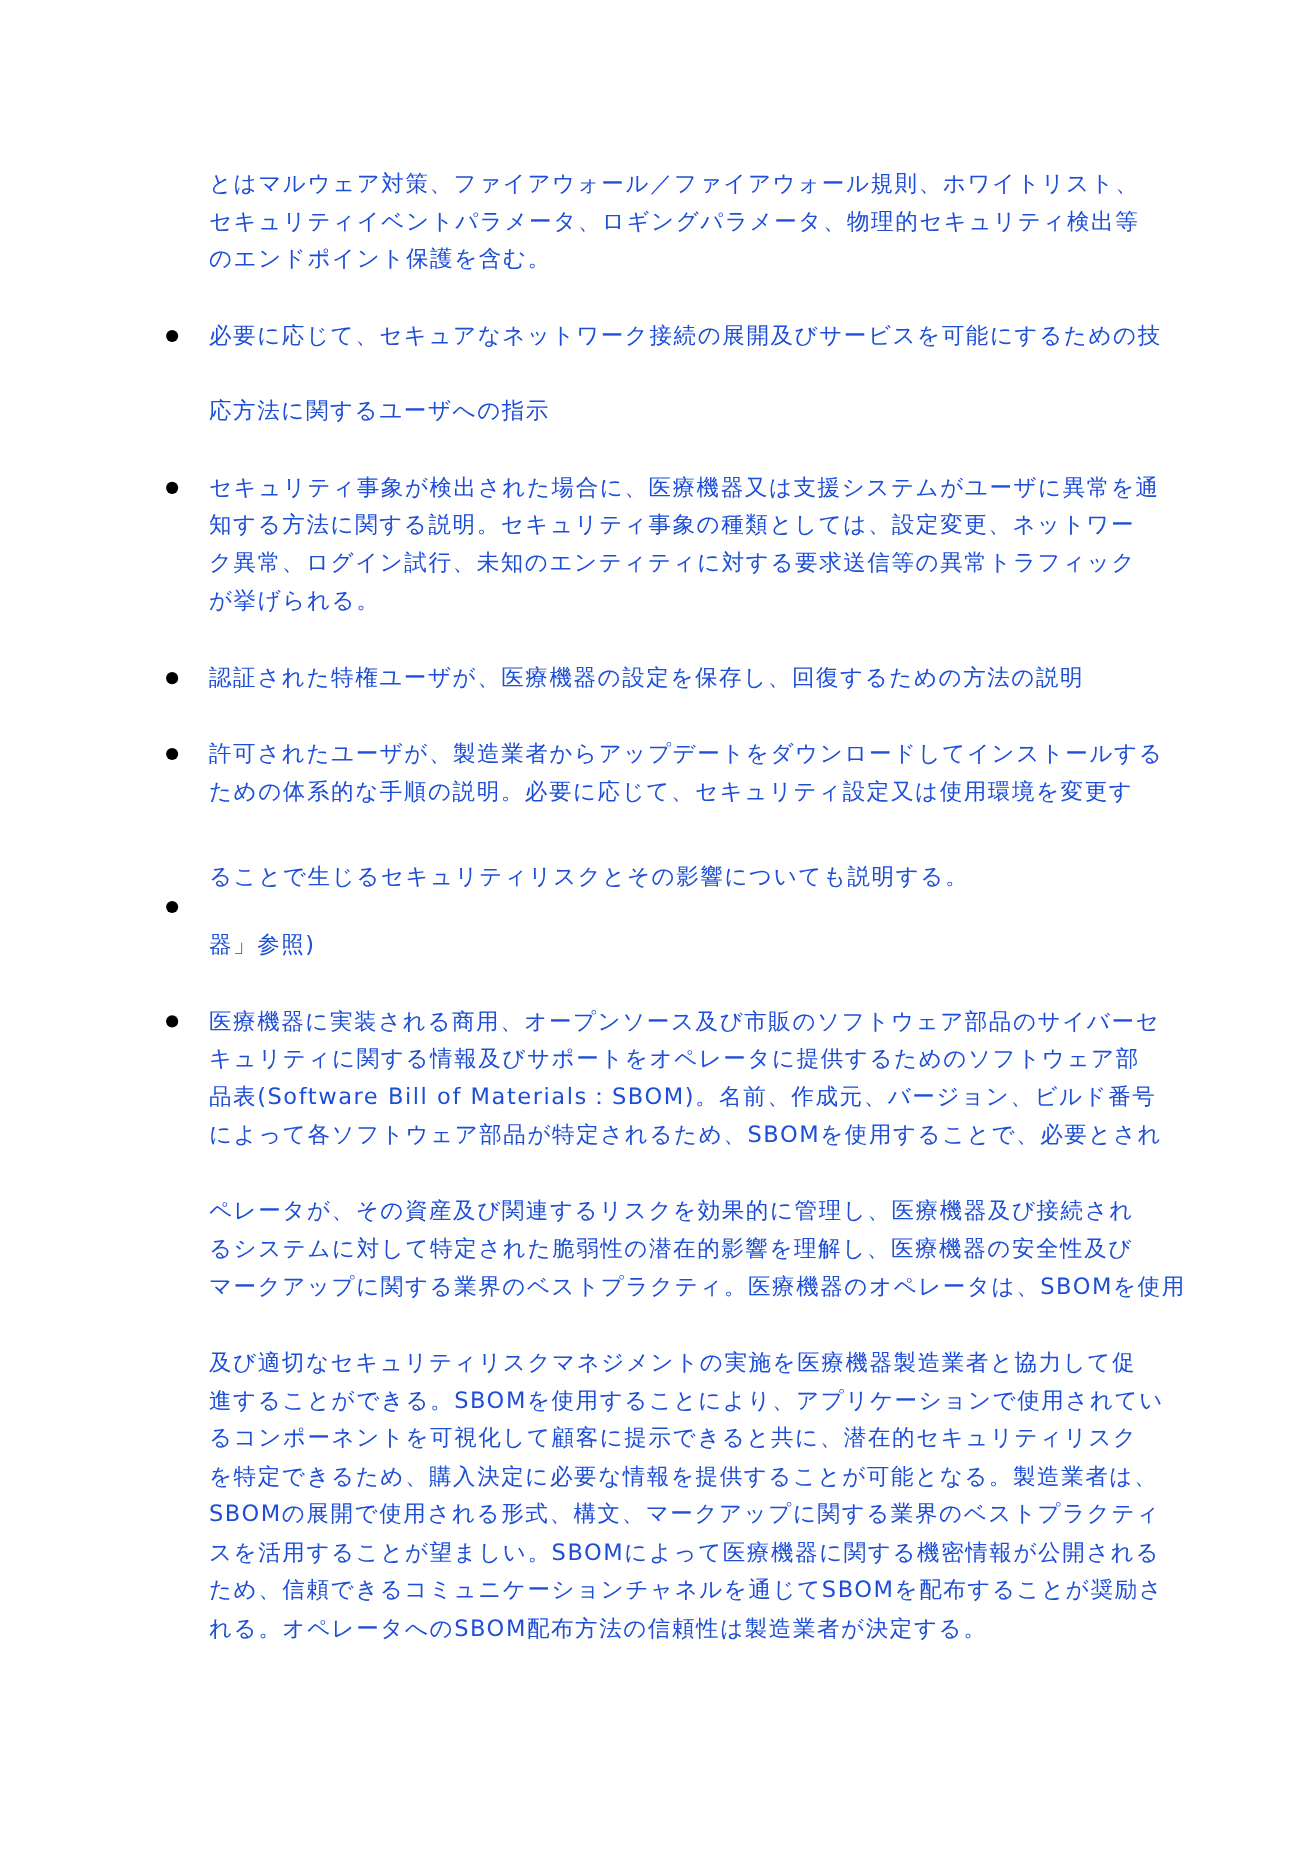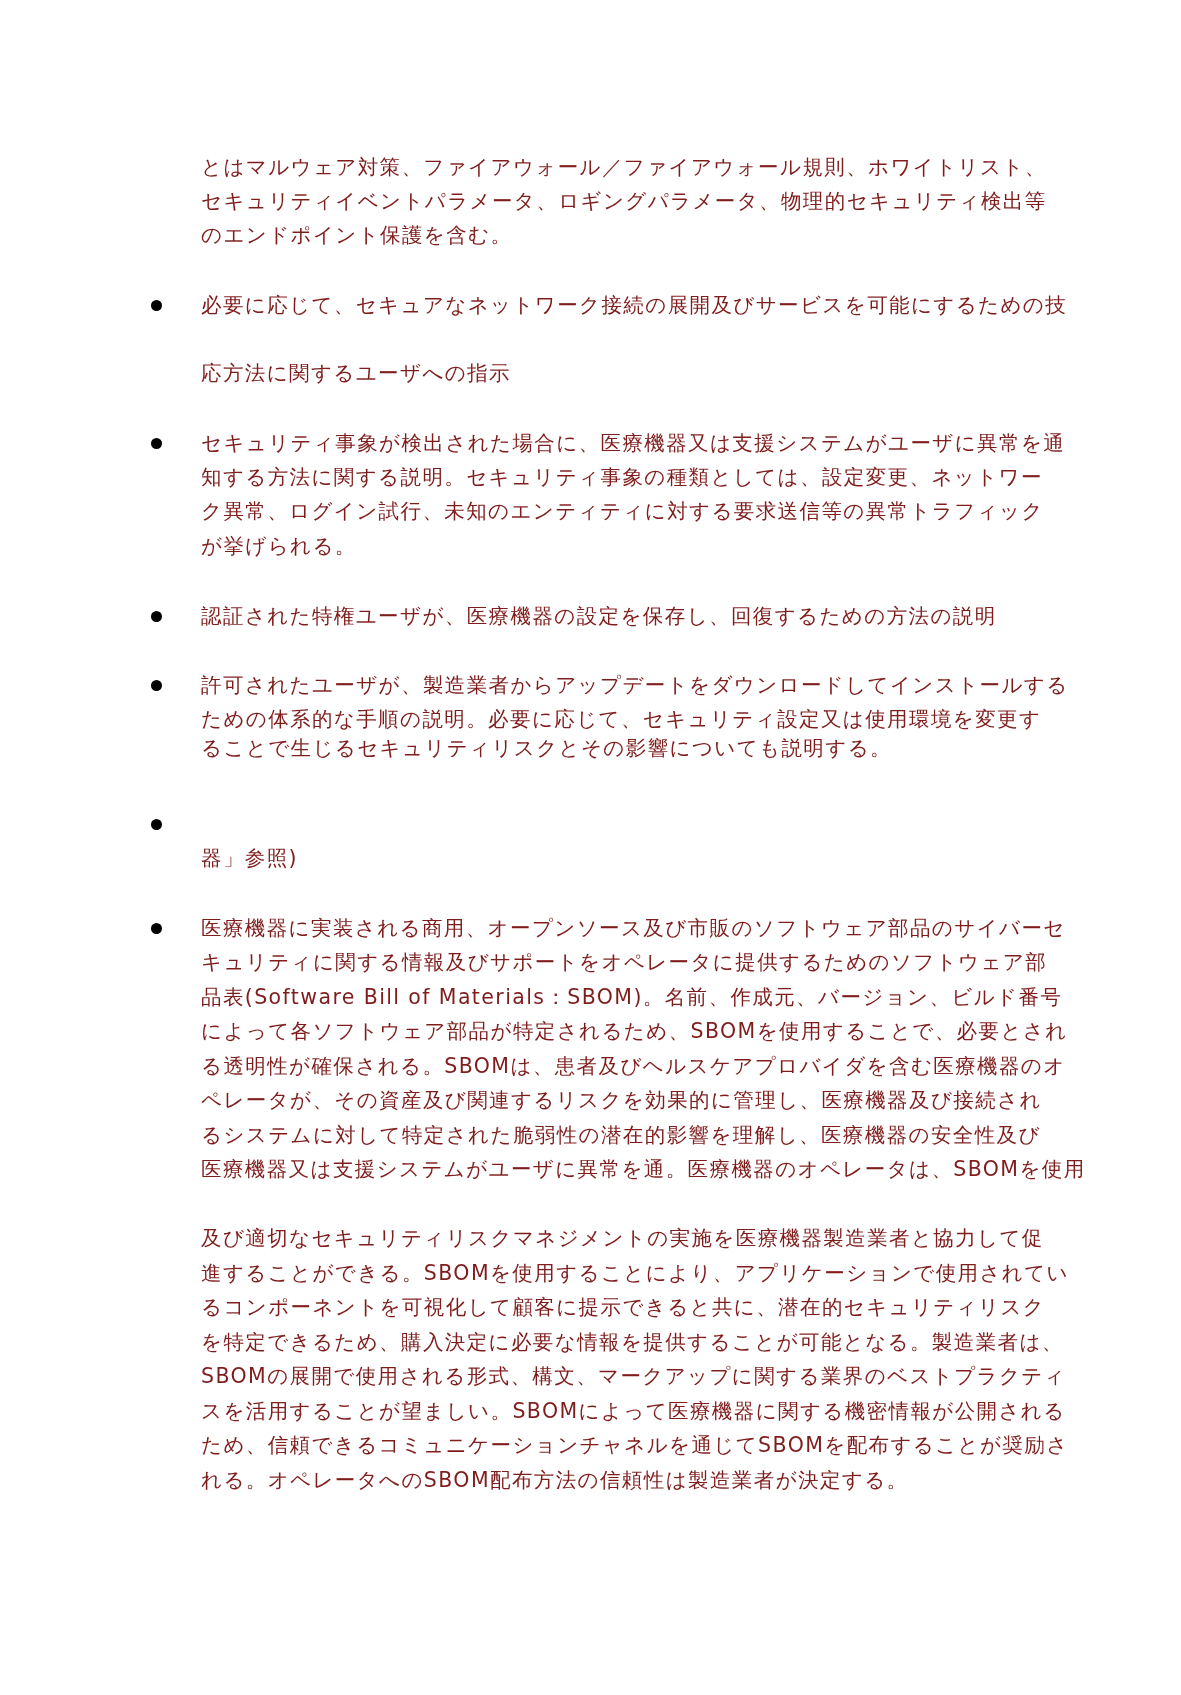--- a/index.html
+++ b/index.html
@@ -23,22 +23,21 @@
       height: 1695px;
       background: #ffffff;
     }
     .line {
       position: absolute;
       left: 190px;
       font-size: 20.5px;
       line-height: 26px;
       white-space: nowrap;
       letter-spacing: 1.4px;
-      color: #7f1d1d;
-      margin-left: 11px;
+      color: #1d4ed8;
     }
     .bullet {
       position: absolute;
       left: 151px;
       width: 11px;
       height: 11px;
       border-radius: 50%;
       background: #000000;
     }
   </style>
@@ -60,34 +59,33 @@
   <div class="line" style="top:464px">知する方法に関する説明。セキュリティ事象の種類としては、設定変更、ネットワー</div>
   <div class="line" style="top:498px">ク異常、ログイン試行、未知のエンティティに対する要求送信等の異常トラフィック</div>
   <div class="line" style="top:533px">が挙げられる。</div>
 
   <div class="bullet" style="top:611px"></div>
   <div class="line" style="top:603px">認証された特権ユーザが、医療機器の設定を保存し、回復するための方法の説明</div>
 
   <div class="bullet" style="top:680px"></div>
   <div class="line" style="top:672px">許可されたユーザが、製造業者からアップデートをダウンロードしてインストールする</div>
   <div class="line" style="top:706px">ための体系的な手順の説明。必要に応じて、セキュリティ設定又は使用環境を変更す</div>
-  <div class="line" style="top:735px">ることで生じるセキュリティリスクとその影響についても説明する。</div>
+  <div class="line" style="top:784px">ることで生じるセキュリティリスクとその影響についても説明する。</div>
 
   <div class="bullet" style="top:819px"></div>
   <div class="line" style="top:845px">器」参照)</div>
 
   <div class="bullet" style="top:923px"></div>
   <div class="line" style="top:915px">医療機器に実装される商用、オープンソース及び市販のソフトウェア部品のサイバーセ</div>
   <div class="line" style="top:949px">キュリティに関する情報及びサポートをオペレータに提供するためのソフトウェア部</div>
   <div class="line" style="top:984px">品表(Software Bill of Materials：SBOM)。名前、作成元、バージョン、ビルド番号</div>
   <div class="line" style="top:1018px">によって各ソフトウェア部品が特定されるため、SBOMを使用することで、必要とされ</div>
-  <div class="line" style="top:1053px">る透明性が確保される。SBOMは、患者及びヘルスケアプロバイダを含む医療機器のオ</div>
   <div class="line" style="top:1087px">ペレータが、その資産及び関連するリスクを効果的に管理し、医療機器及び接続され</div>
   <div class="line" style="top:1122px">るシステムに対して特定された脆弱性の潜在的影響を理解し、医療機器の安全性及び</div>
-  <div class="line" style="top:1156px">医療機器又は支援システムがユーザに異常を通。医療機器のオペレータは、SBOMを使用</div>
+  <div class="line" style="top:1156px">マークアップに関する業界のベストプラクティ。医療機器のオペレータは、SBOMを使用</div>
   <div class="line" style="top:1225px">及び適切なセキュリティリスクマネジメントの実施を医療機器製造業者と協力して促</div>
   <div class="line" style="top:1260px">進することができる。SBOMを使用することにより、アプリケーションで使用されてい</div>
   <div class="line" style="top:1294px">るコンポーネントを可視化して顧客に提示できると共に、潜在的セキュリティリスク</div>
   <div class="line" style="top:1329px">を特定できるため、購入決定に必要な情報を提供することが可能となる。製造業者は、</div>
   <div class="line" style="top:1398px">スを活用することが望ましい。SBOMによって医療機器に関する機密情報が公開される</div>
   <div class="line" style="top:1363px">SBOMの展開で使用される形式、構文、マークアップに関する業界のベストプラクティ</div>
   <div class="line" style="top:1432px">ため、信頼できるコミュニケーションチャネルを通じてSBOMを配布することが奨励さ</div>
   <div class="line" style="top:1467px">れる。オペレータへのSBOM配布方法の信頼性は製造業者が決定する。</div>
 
 </div>

